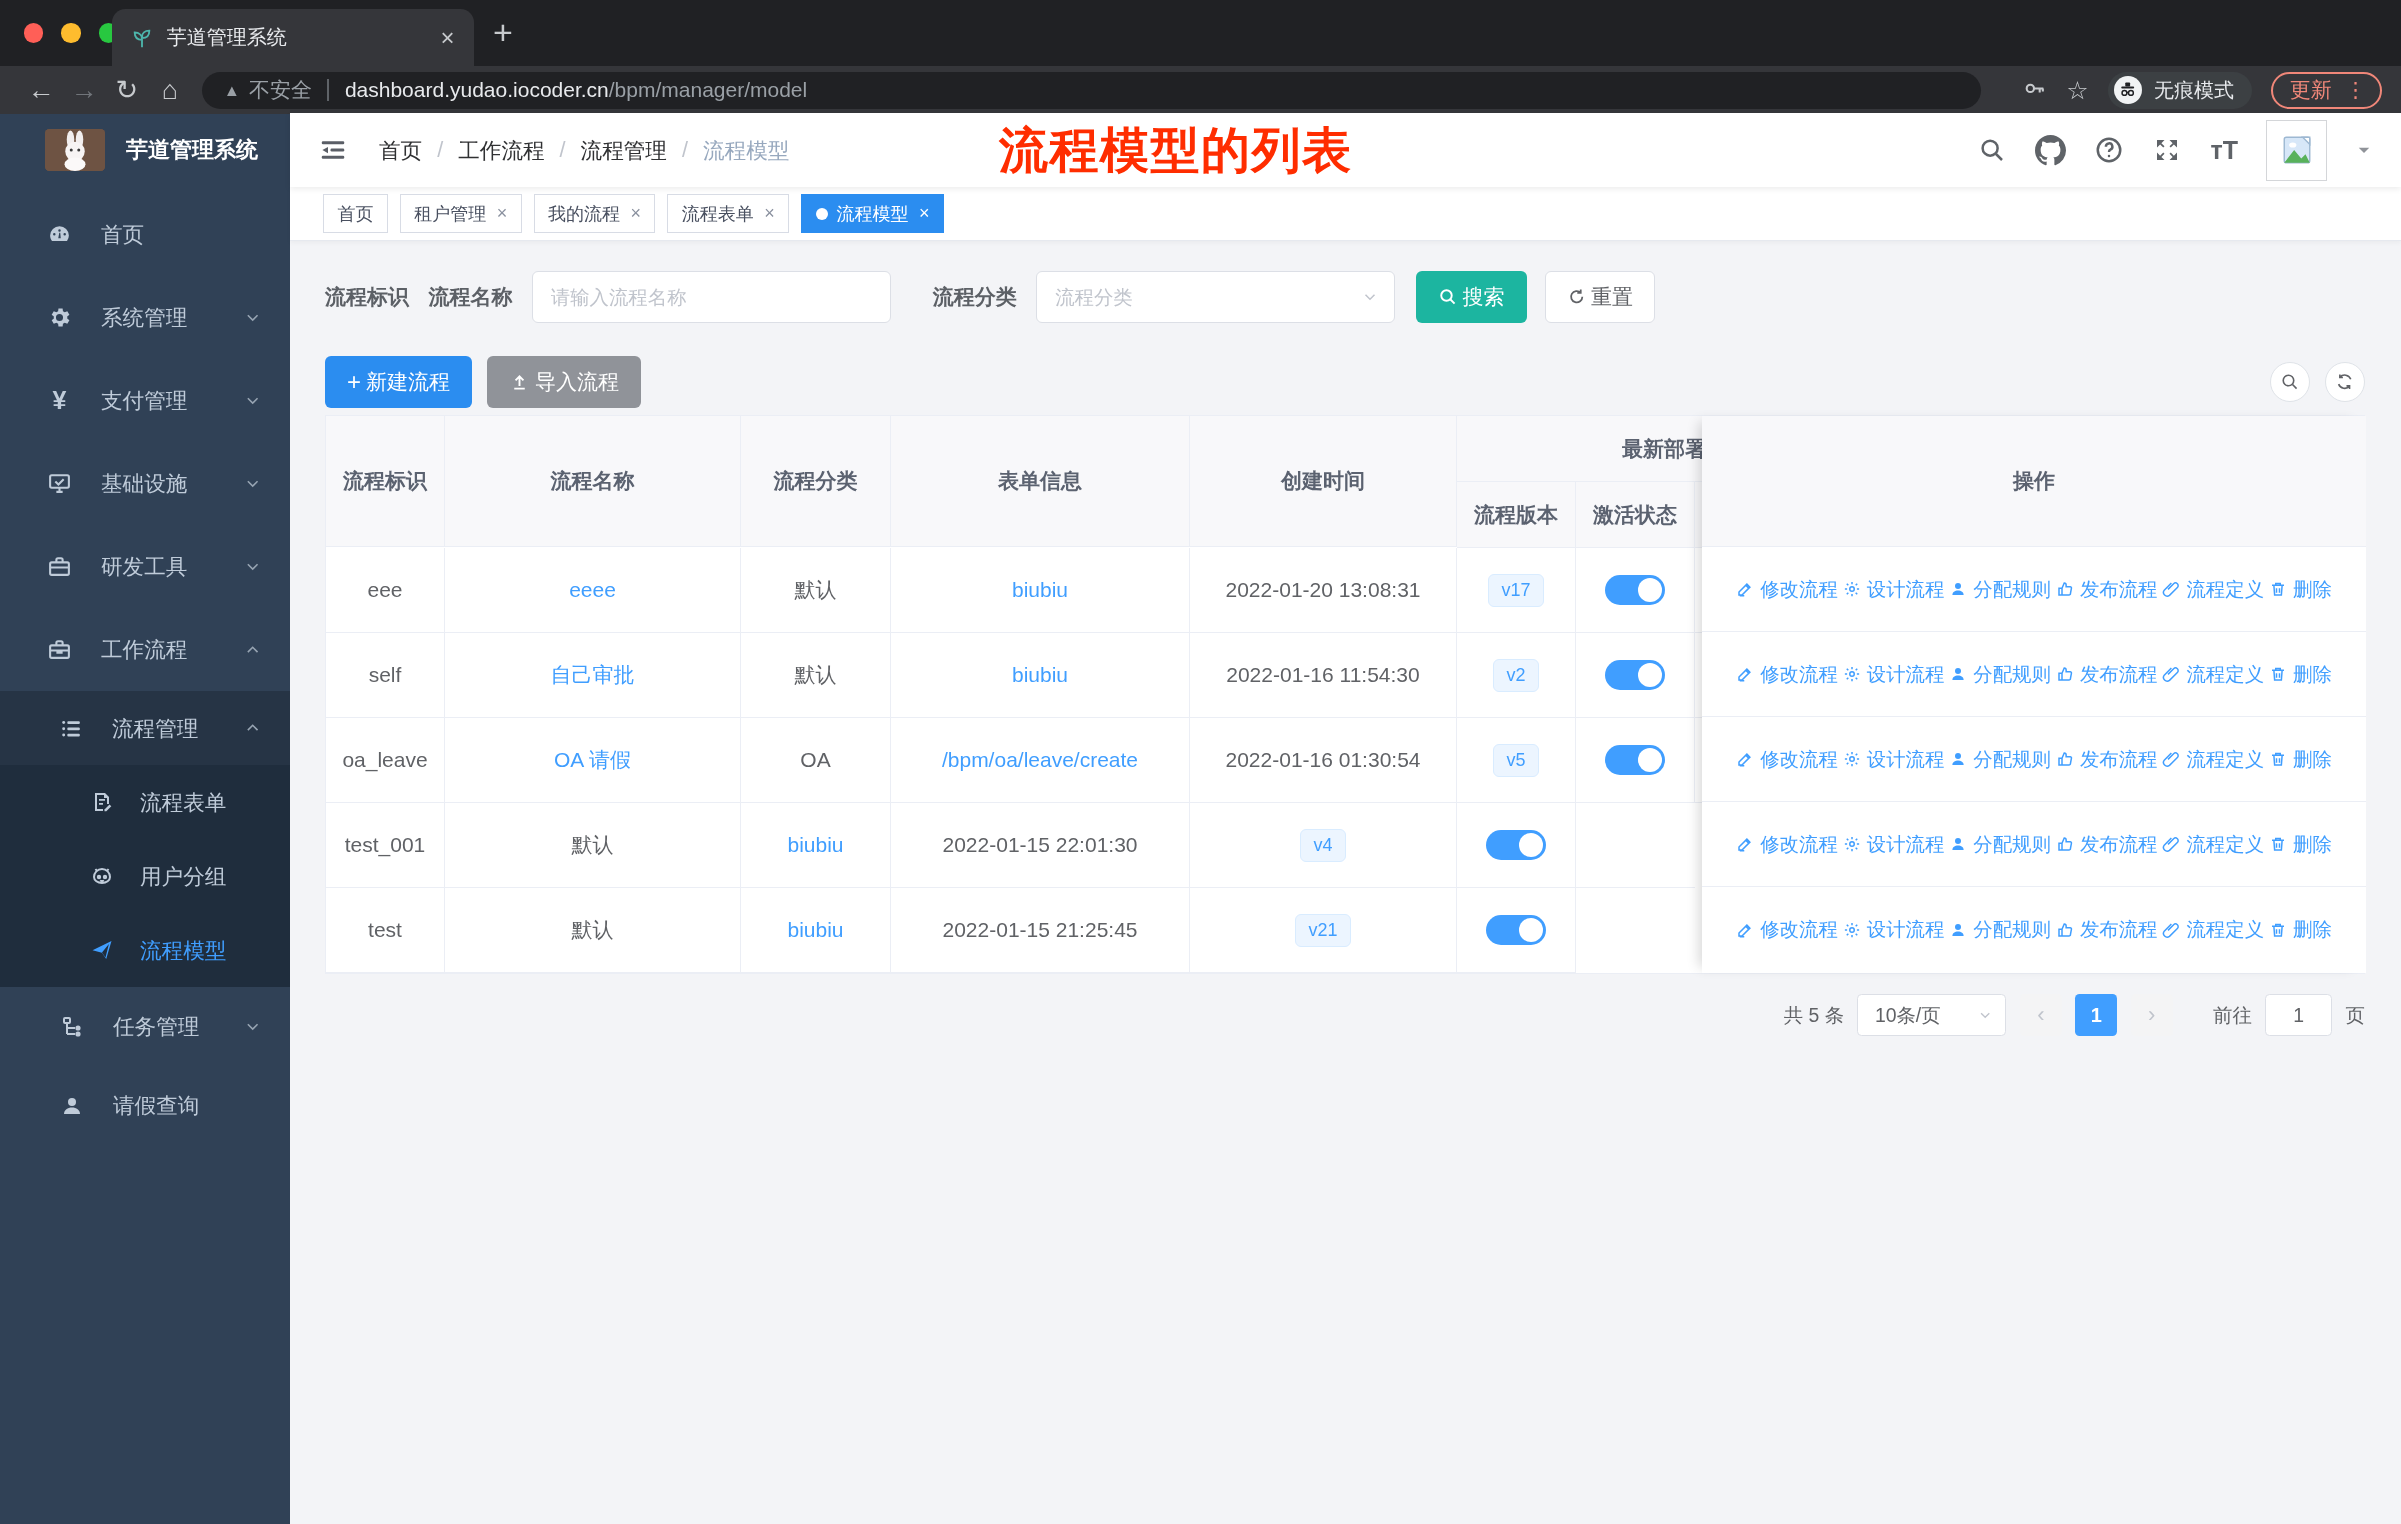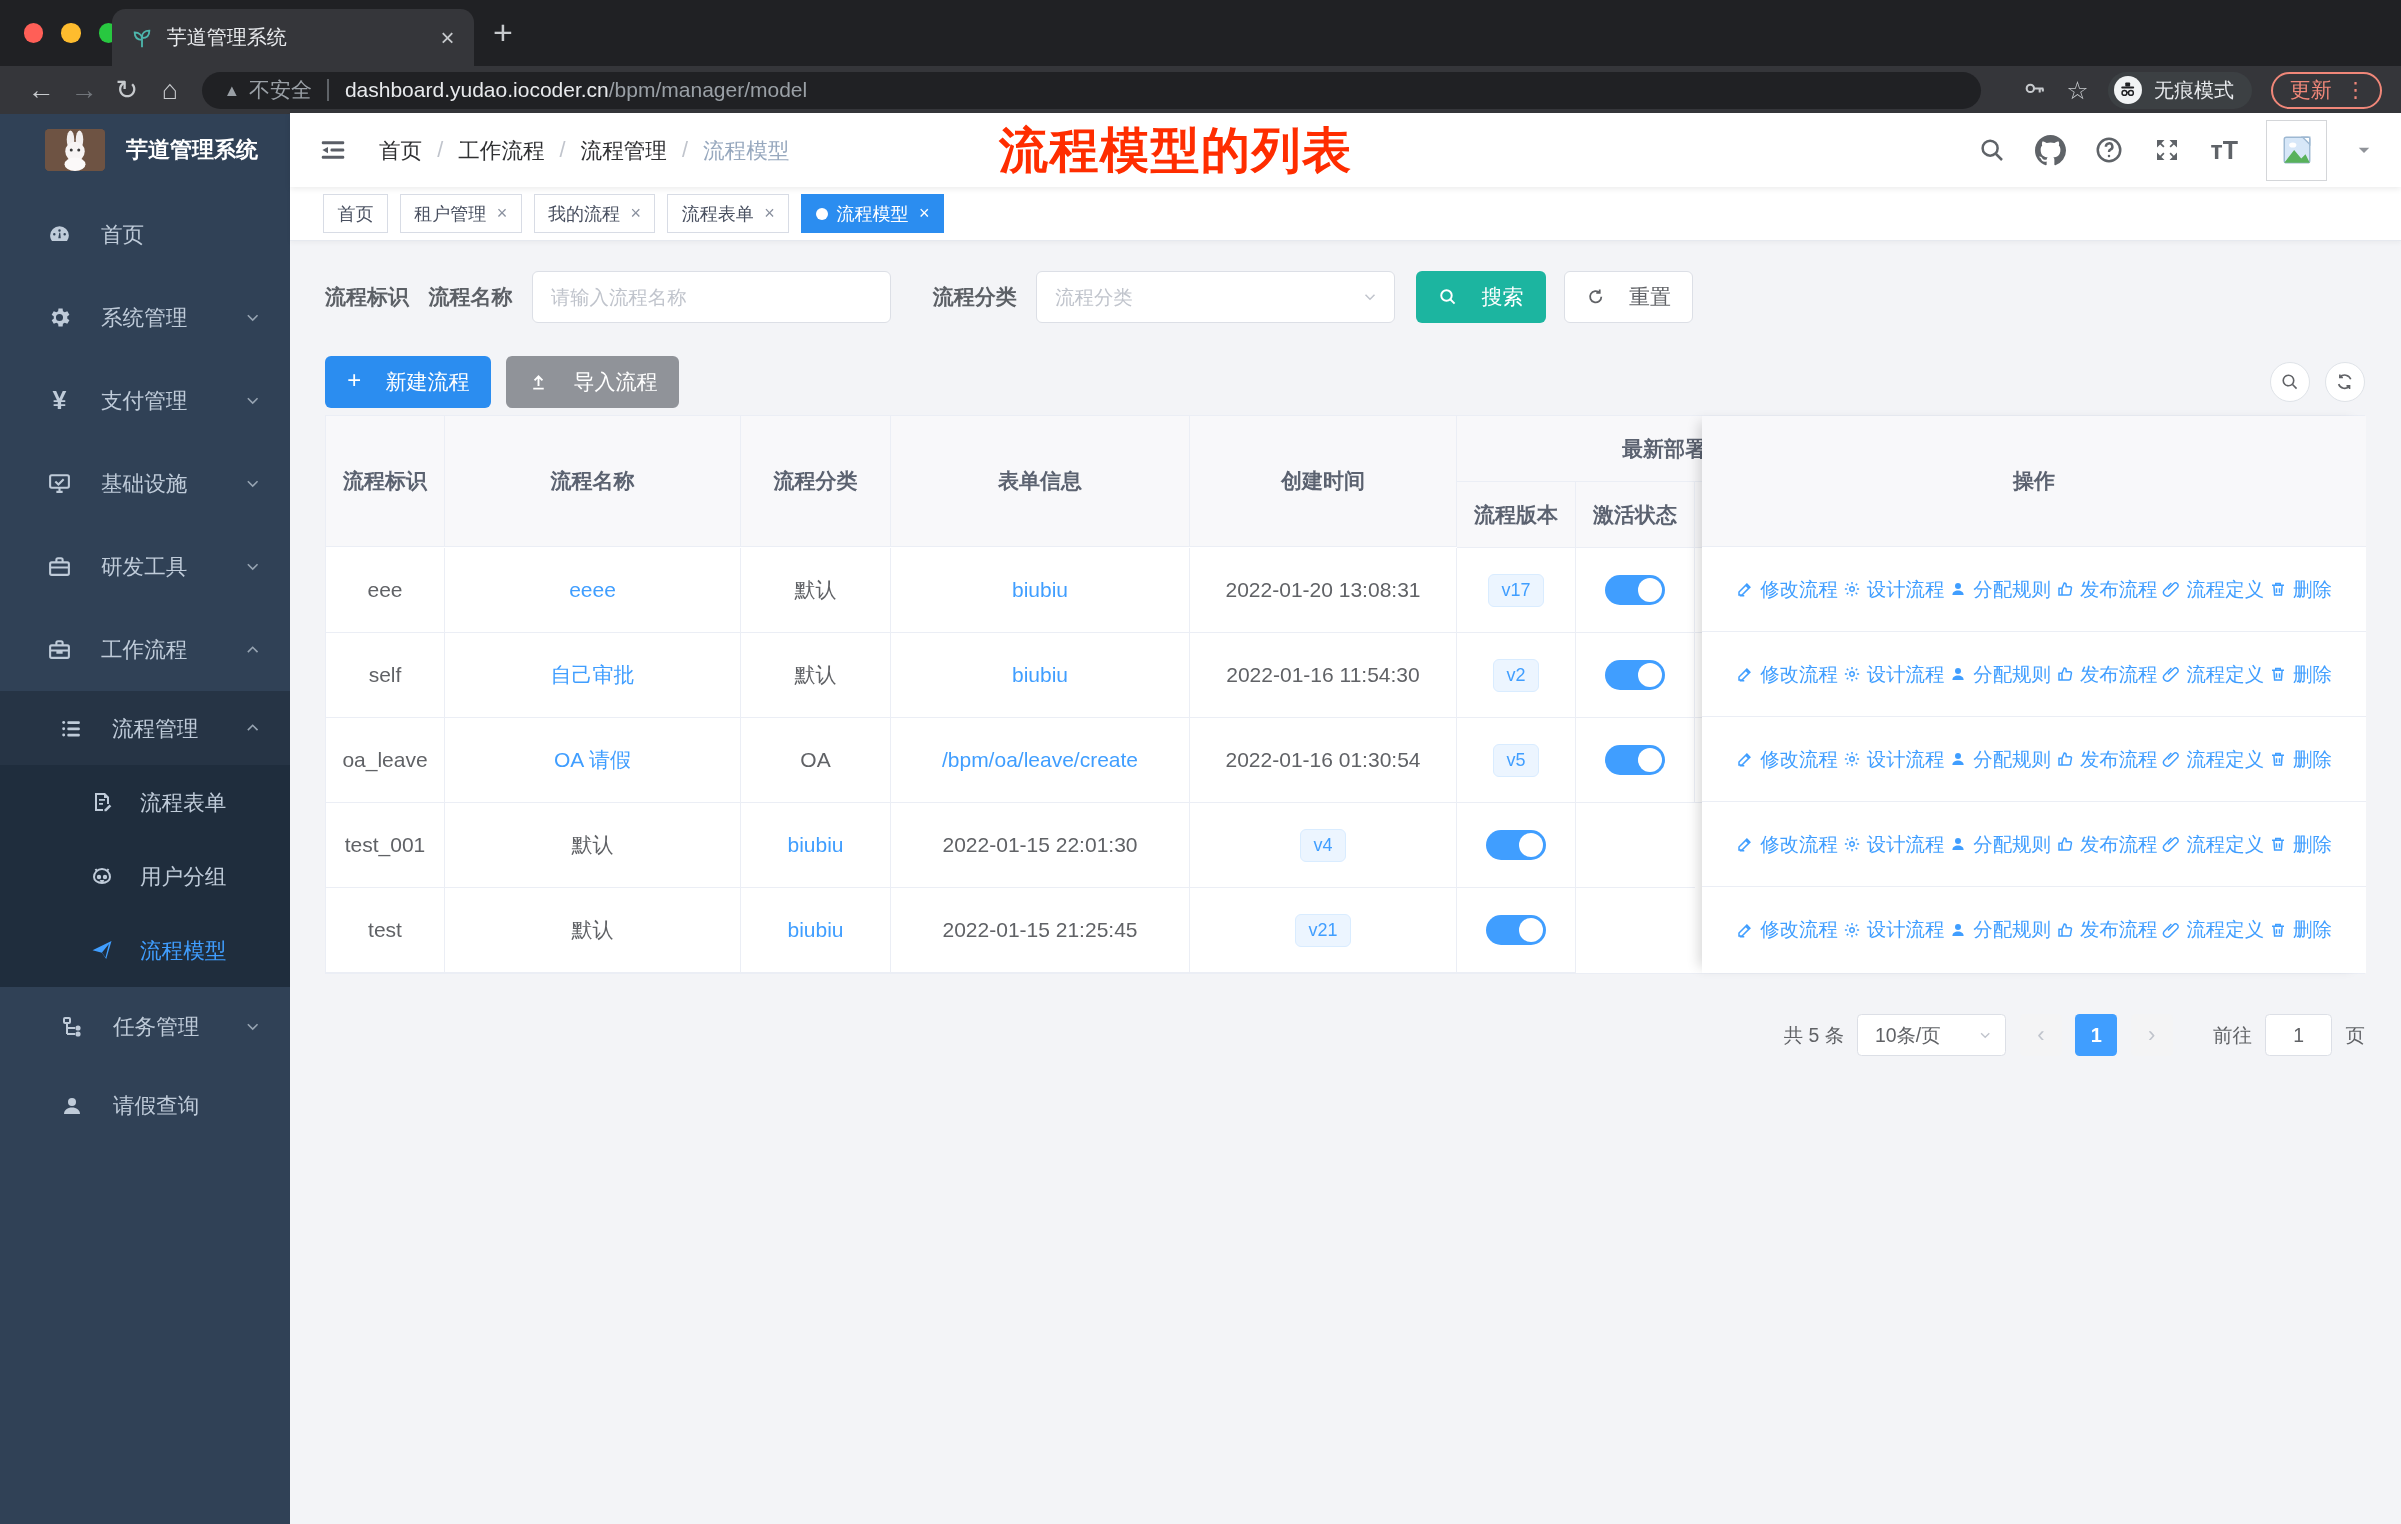--- a/index.html
+++ b/index.html
@@ -86,22 +86,22 @@
   
   .filters { display:flex; align-items:center; height:52px; margin-bottom:33px; }
   .f-label { font-size:21px; font-weight:bold; color:#5c6066; margin-right:19.4px; white-space:nowrap; }
   .f-input { width:359px; height:52px; border:0.7px solid #dcdfe6; border-radius:6px; background:#fff;
              font-size:19.4px; padding:0 18px; color:#606266; outline:none; margin-right:42px;
              font-family:"Liberation Sans","DejaVu Sans",sans-serif; }
   .f-input::placeholder { color:#c0c4cc; }
   .f-select { width:359px; height:52px; border:0.7px solid #dcdfe6; border-radius:6px; background:#fff;
               display:flex; align-items:center; justify-content:space-between; padding:0 15px 0 18px;
               font-size:19.4px; color:#c0c4cc; margin-right:21px; cursor:pointer; }
-  .btn { height:52px; border-radius:6px; display:inline-flex; align-items:center; gap:24px;
-         font-size:21px; padding:0 21px; cursor:pointer; border:0.7px solid transparent; white-space:nowrap;font-family:Liberation Mono, monospace; }
+  .btn { height:52px; border-radius:6px; display:inline-flex; align-items:center; gap:5px;
+         font-size:21px; padding:0 21px; cursor:pointer; border:0.7px solid transparent; white-space:nowrap; }
   .btn-search { background:#1cb5a0; color:#fff; }
   .btn-reset { background:#fff; color:#606266; border-color:#dcdfe6; margin-left:18px; }
 
   
   .btnrow { display:flex; align-items:center; margin-bottom:7.4px; }
   .btn-create { background:#2b8df0; color:#fff; }
   .btn-import { background:#909399; color:#fff; margin-left:15px; }
   .roundbtns { margin-left:auto; display:flex; gap:15px; }
   .rbtn { width:40px; height:40px; border-radius:50%; border:0.7px solid #dfe3e8; background:#fff;
           display:flex; align-items:center; justify-content:center; color:#606266; cursor:pointer; }
@@ -126,21 +126,21 @@
   .ops-overlay { position:absolute; top:0; left:1376px; width:664px; height:100%;
                  box-shadow:-9px 0 12px -6px rgba(0,0,0,.16); background:#fff; }
   .ops-head { height:131px; background:#f8f8fa; border-bottom:0.7px solid #ebeef5; display:flex;
               align-items:center; justify-content:center; font-size:21px; font-weight:bold; color:#5b6270; }
   .ops-row { height:85px; border-bottom:0.7px solid #ebeef5; display:flex; 
              justify-content:center; gap:5px; }
   .op { display:inline-flex; align-items:center; gap:6px; color:#409eff; font-size:19.4px; cursor:pointer;
         text-decoration:none; white-space:nowrap; }
 
   
-  .pagination { display:flex; align-items:center; justify-content:flex-end; margin-top:40px; gap:13.4px;
+  .pagination { display:flex; align-items:center; justify-content:flex-end; margin-top:20px; gap:13.4px;
                 font-size:19.4px; color:#606266; }
   .psel { width:149px; height:42px; border:0.7px solid #dcdfe6; border-radius:4.5px; background:#fff;
           display:flex; align-items:center; justify-content:space-between; padding:0 12px 0 16.4px; cursor:pointer; }
   .pbtn { width:42px; height:42px; border-radius:4.5px; background:#f4f4f5; display:flex; align-items:center;
           justify-content:center; font-size:22px; color:#c0c4cc; cursor:pointer; }
   .pcur { width:42px; height:42px; border-radius:4.5px; background:#409eff; color:#fff; display:flex;
           align-items:center; justify-content:center; font-weight:bold; font-size:20px; cursor:pointer; }
   .goto { margin-left:27px; }
   .ginput { width:67px; height:42px; border:0.7px solid #dcdfe6; border-radius:4.5px; text-align:center;
             font-size:19.4px; color:#606266; outline:none; background:#fff;

